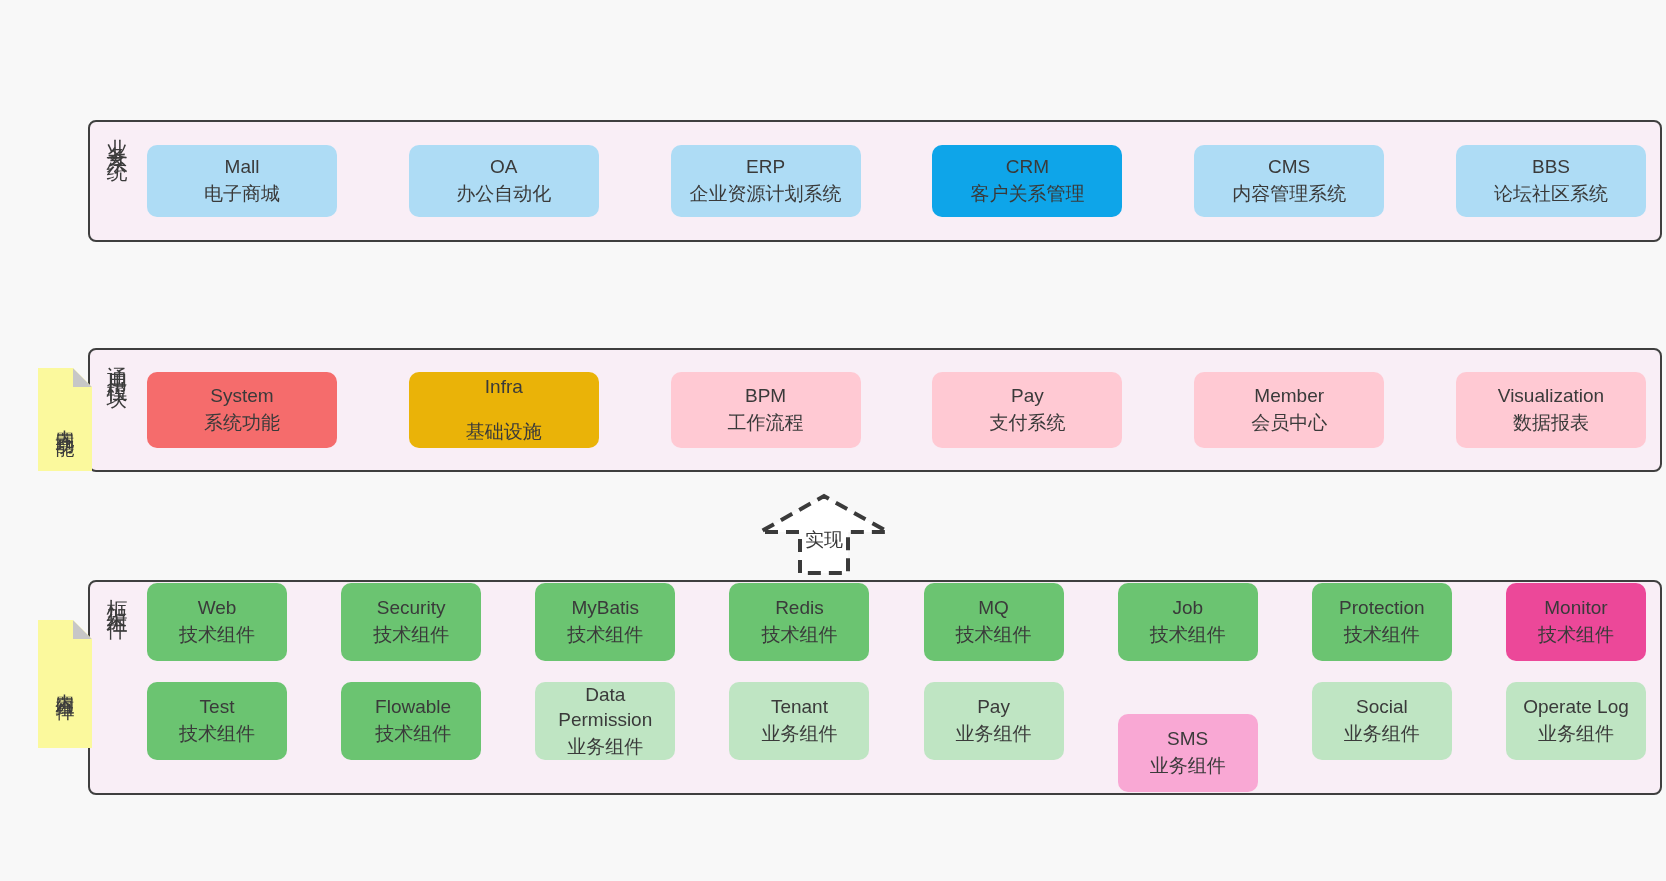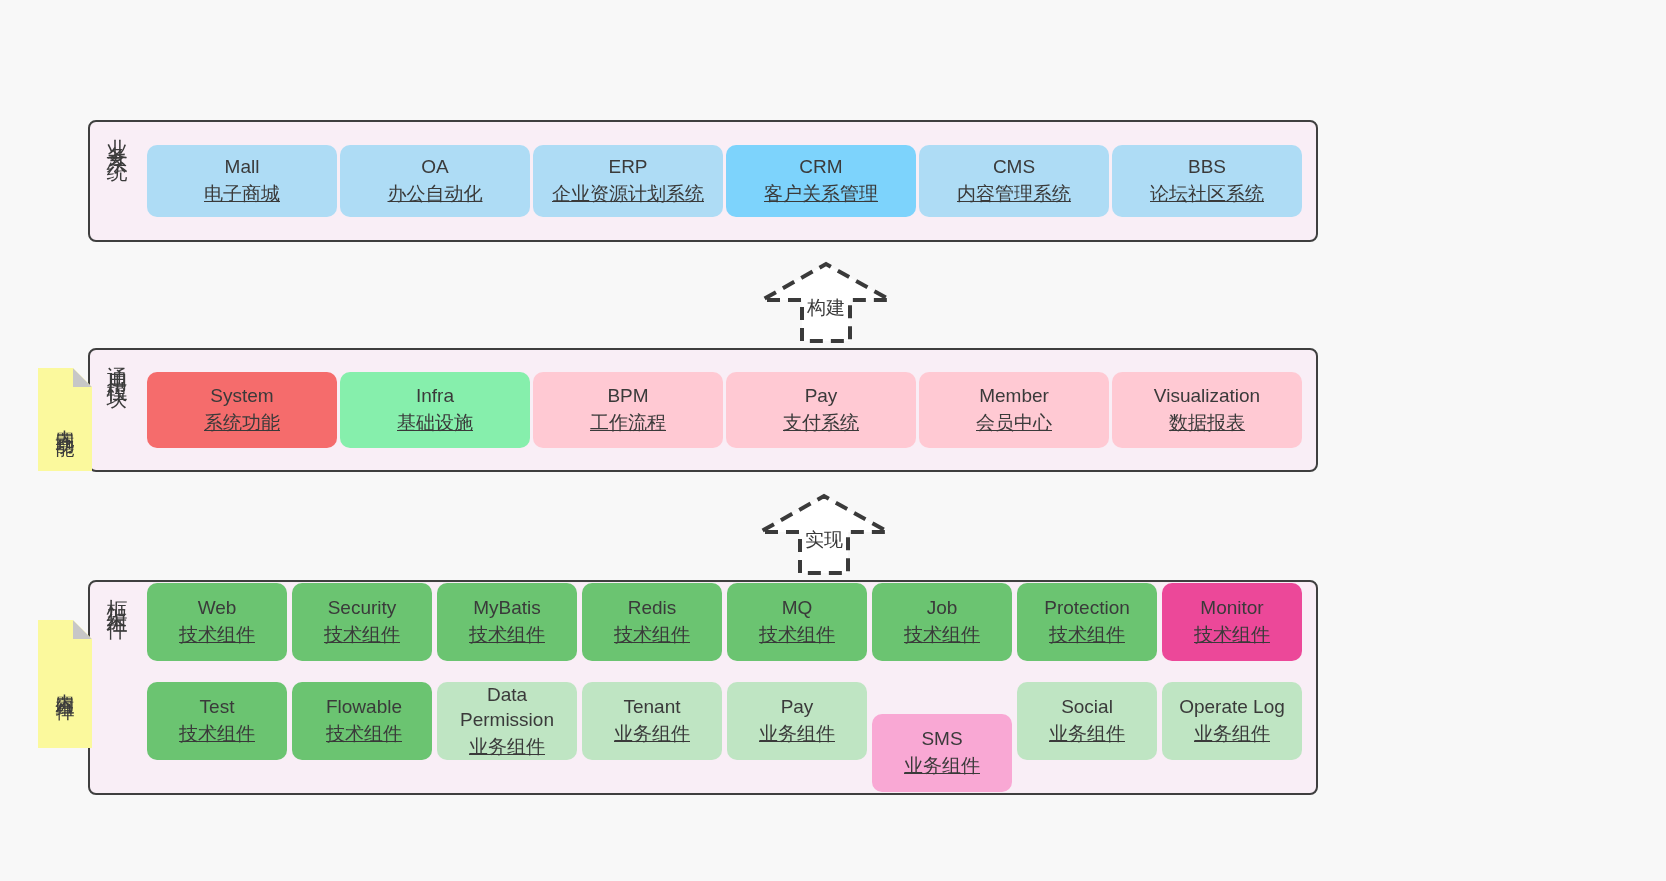--- a/index.html
+++ b/index.html
@@ -6,21 +6,21 @@
   body{
     width:1666px;height:881px;position:relative;overflow:hidden;
     background:#f8f8f8;
     font-family:"Liberation Sans","DejaVu Sans",sans-serif;
     color:#3b3b3b;
   }
   .stage{position:absolute;inset:0;}
 
   
   .panel{
-    position:absolute;left:88px;width:1230px;
+    position:absolute;left:88px;width:1574px;
     background:#f9eef6;border:2px solid #3f3f3f;border-radius:8px;
     box-sizing:border-box;
   }
   .panel-business  {top:120px;height:122px;}
   .panel-modules   {top:348px;height:124px;}
   .panel-components{top:580px;height:215px;}
 
   .panel-label{
     position:absolute;left:13px;top:0;bottom:0;
     display:flex;align-items:center;
@@ -37,21 +37,21 @@
 
   .box{
     display:flex;flex-direction:column;align-items:center;justify-content:center;
     border-radius:10px;text-align:center;
     color:#3a3a3a;box-sizing:border-box;padding:2px 4px;
   }
   .panel-business   .box{width:190px;height:72px;}
   .panel-modules    .box{width:190px;height:76px;}
   .panel-components .box{width:140px;height:78px;}
   .box-title{font-size:19px;line-height:1.35;}
-  .box-sub{font-size:19px;line-height:1.45;text-decoration:underline;}
+  .box-sub{font-size:19px;line-height:1.45;}
 
   
   .sticky{
     position:absolute;left:38px;width:54px;z-index:3;
     background:#fbf99d;
     clip-path:polygon(0 0, calc(100% - 19px) 0, 100% 19px, 100% 100%, 0 100%);
     display:flex;align-items:center;justify-content:center;
   }
   .sticky-modules   {top:368px;height:103px;}
   .sticky-components{top:620px;height:128px;}
@@ -86,57 +86,51 @@
             <div class="box-sub">电子商城</div>
           </div>
           <div class="box" style="background: rgb(174, 220, 245);">
             <div class="box-title">OA</div>
             <div class="box-sub">办公自动化</div>
           </div>
           <div class="box" style="background: rgb(174, 220, 245);">
             <div class="box-title">ERP</div>
             <div class="box-sub">企业资源计划系统</div>
           </div>
-          <div class="box" style="background: #7dd3fc;">
+          <div class="box" style="background: #0ea5e9;">
             <div class="box-title">CRM</div>
             <div class="box-sub">客户关系管理</div>
           </div>
           <div class="box" style="background: rgb(174, 220, 245);">
             <div class="box-title">CMS</div>
             <div class="box-sub">内容管理系统</div>
           </div>
           <div class="box" style="background: rgb(174, 220, 245);">
             <div class="box-title">BBS</div>
             <div class="box-sub">论坛社区系统</div>
           </div>
         </div>
       </div>
   </div>
 
-  <div class="arrow arrow-build">
-    <svg viewBox="0 0 140 88">
-      <path d="M46,86 L46,45 L6,45 L70,9 L134,45 L94,45 L94,86 Z" fill="#ffffff" stroke="#3a3a3a" stroke-width="4" stroke-dasharray="13 8"></path>
-      <text x="70" y="59" text-anchor="middle" font-size="19" fill="#3a3a3a">构建</text>
-    </svg>
-  </div>
 
   <div class="sticky sticky-modules">
     <span class="fold"></span>
     <span class="sticky-label">内置功能</span>
   </div>
 
   <div class="panel panel-modules">
     <div class="panel-label">通用模块</div>
     <div class="rows">
         <div class="box-row">
           <div class="box" style="background: rgb(245, 108, 108);">
             <div class="box-title">System</div>
             <div class="box-sub">系统功能</div>
           </div>
-          <div class="box" style="background: #86efac;">
+          <div class="box" style="background: #eab308; justify-content: space-between;">
             <div class="box-title">Infra</div>
             <div class="box-sub">基础设施</div>
           </div>
           <div class="box" style="background: rgb(255, 201, 211);">
             <div class="box-title">BPM</div>
             <div class="box-sub">工作流程</div>
           </div>
           <div class="box" style="background: rgb(255, 201, 211);">
             <div class="box-title">Pay</div>
             <div class="box-sub">支付系统</div>

